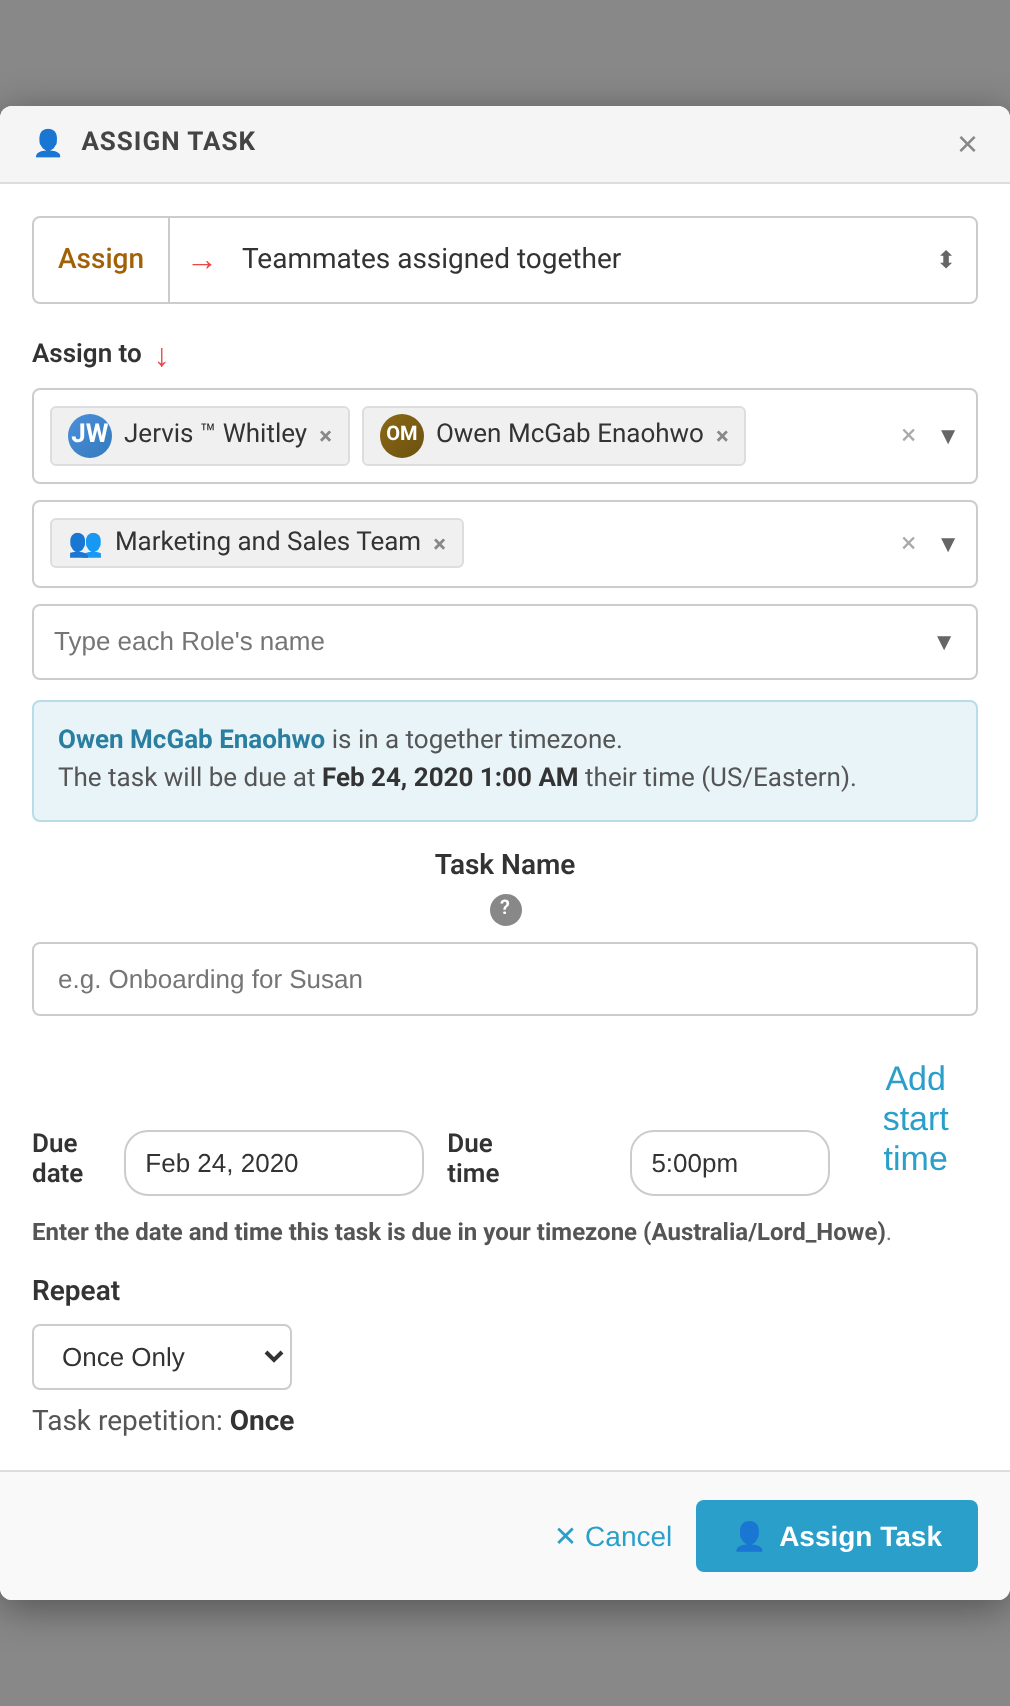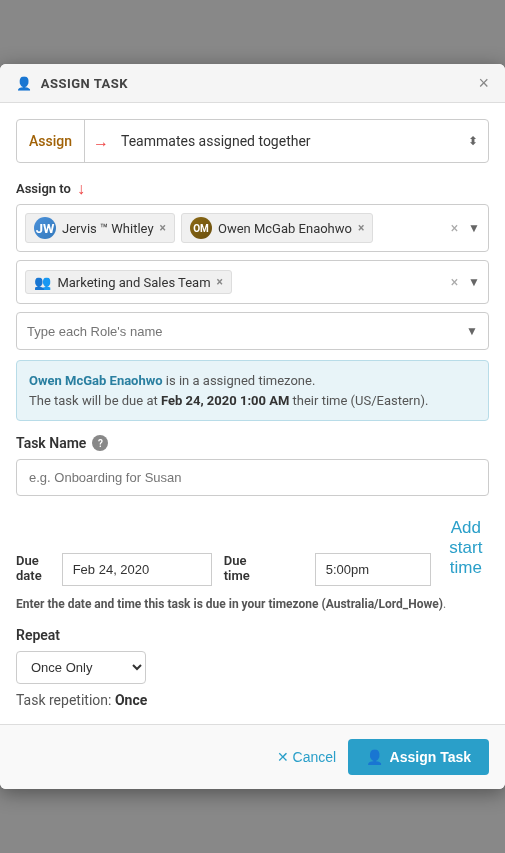--- a/index.html
+++ b/index.html
@@ -225,20 +225,21 @@
     }
     
     .task-name-label {
       font-size: 14px;
       font-weight: 600;
       color: #333;
       margin-bottom: 8px;
       display: flex;
       align-items: center;
       gap: 6px;
+      flex-direction: column;
     }
     .help-icon {
       width: 16px;
       height: 16px;
       border-radius: 50%;
       background: #888;
       color: #fff;
       font-size: 10px;
       display: inline-flex;
       align-items: center;
@@ -267,29 +268,29 @@
       flex-direction: row;
       gap: 20px;
     }
     .due-col-label {
       font-size: 13px;
       font-weight: 600;
       color: #333;
     }
     .due-input {
       border: 1px solid #ccc;
-      border-radius: 0;
+      border-radius: 12px;
       padding: 8px 10px;
       font-size: 13px;
       color: #333;
       outline: none;
       width: 150px;
     }
     .due-time-input {
-      width: 116px;
+      width: 100px;
       margin-left: 45px;
     }
     .add-start-time-btn {
       background: none;
       border: none;
       color: #2a9fc9;
       font-size: 17px;
       cursor: pointer;
       padding: 8px 0;
       font-weight: 500;
@@ -438,21 +439,21 @@
     </div>
 
     
     <div class="role-input-row">
       <input class="role-input" type="text" placeholder="Type each Role's name" style="">
       <span class="role-chevron">▼</span>
     </div>
 
     
     <div class="timezone-notice">
-      <span class="name-bold">Owen McGab Enaohwo</span><span> is in a assigned timezone.</span><br>
+      <span class="name-bold">Owen McGab Enaohwo</span><span> is in a together timezone.</span><br>
       <span>The task will be due at </span><span class="time-bold">Feb 24, 2020 1:00 AM</span><span> their time (US/Eastern).</span>
     </div>
 
     
     <div class="task-name-label">
       <span>Task Name</span>
       <span class="help-icon">?</span>
     </div>
     <input class="task-name-input" type="text" placeholder="e.g. Onboarding for Susan" style="">
 

